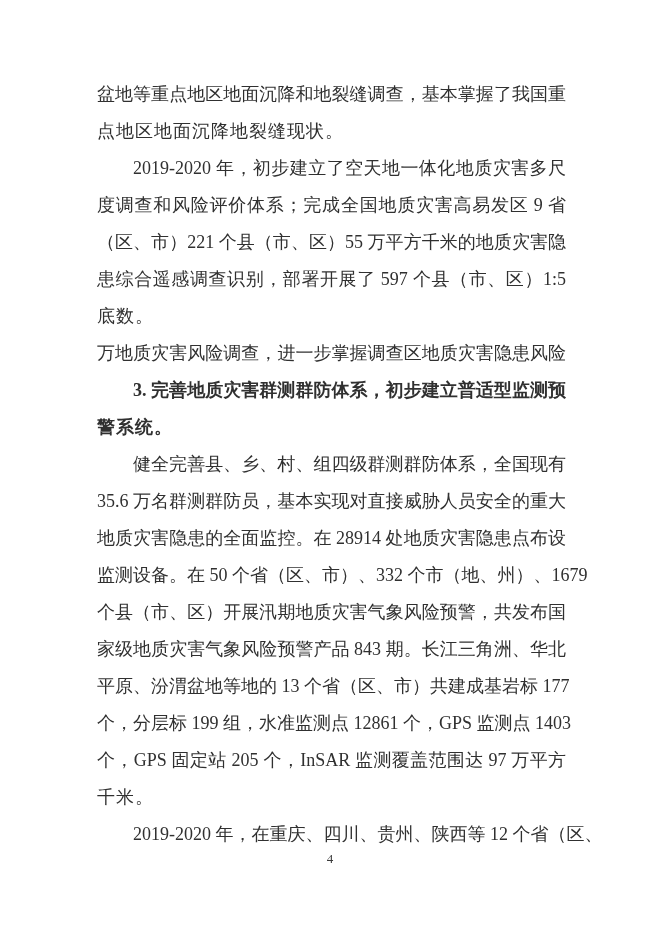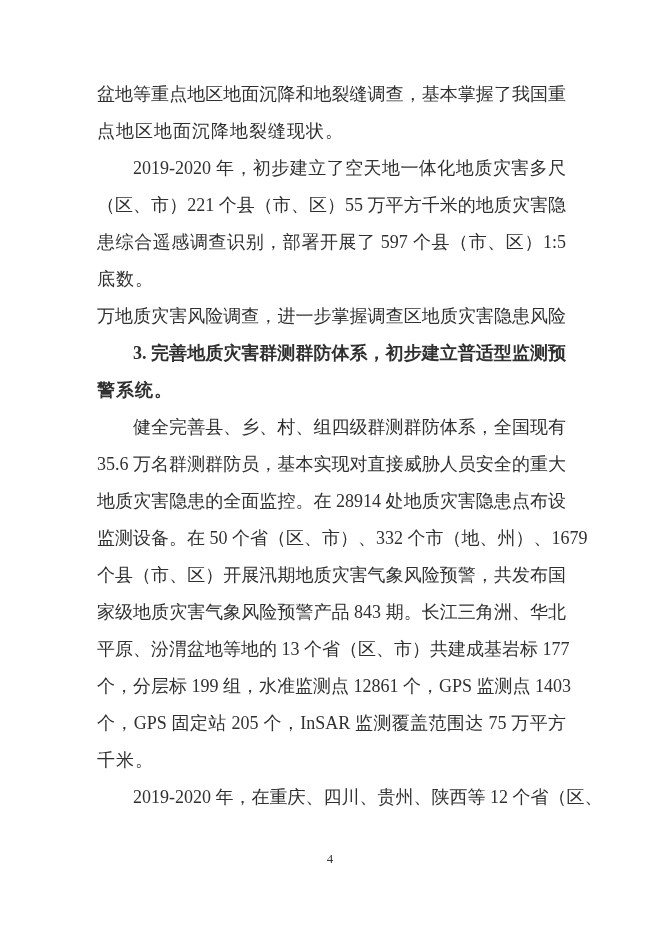--- a/index.html
+++ b/index.html
@@ -55,32 +55,33 @@
   }
 </style>
 </head>
 <body>
 
 <div class="page">
   <div class="text-block">
     <div class="line">盆地等重点地区地面沉降和地裂缝调查，基本掌握了我国重</div>
     <div class="line end">点地区地面沉降地裂缝现状。</div>
     <div class="line indent">2019-2020 年，初步建立了空天地一体化地质灾害多尺</div>
+    <div class="line">度调查和风险评价体系；完成全国地质灾害高易发区 9 省</div>
     <div class="line">（区、市）221 个县（市、区）55 万平方千米的地质灾害隐</div>
     <div class="line">患综合遥感调查识别，部署开展了 597 个县（市、区）1:5</div>
     <div class="line end">底数。</div>
     <div class="line">万地质灾害风险调查，进一步掌握调查区地质灾害隐患风险</div>
     <div class="line indent bold">3. 完善地质灾害群测群防体系，初步建立普适型监测预</div>
     <div class="line end bold">警系统。</div>
     <div class="line indent">健全完善县、乡、村、组四级群测群防体系，全国现有</div>
     <div class="line">35.6 万名群测群防员，基本实现对直接威胁人员安全的重大</div>
     <div class="line">地质灾害隐患的全面监控。在 28914 处地质灾害隐患点布设</div>
     <div class="line">监测设备。在 50 个省（区、市）、332 个市（地、州）、1679</div>
     <div class="line">个县（市、区）开展汛期地质灾害气象风险预警，共发布国</div>
     <div class="line">家级地质灾害气象风险预警产品 843 期。长江三角洲、华北</div>
     <div class="line">平原、汾渭盆地等地的 13 个省（区、市）共建成基岩标 177</div>
     <div class="line">个，分层标 199 组，水准监测点 12861 个，GPS 监测点 1403</div>
-    <div class="line">个，GPS 固定站 205 个，InSAR 监测覆盖范围达 75 万平方</div>
+    <div class="line">个，GPS 固定站 205 个，InSAR 监测覆盖范围达 97 万平方</div>
     <div class="line end">千米。</div>
     <div class="line indent">2019-2020 年，在重庆、四川、贵州、陕西等 12 个省（区、</div>
   </div>
   <div class="page-number">4</div>
 </div>
 
 </body></html>

